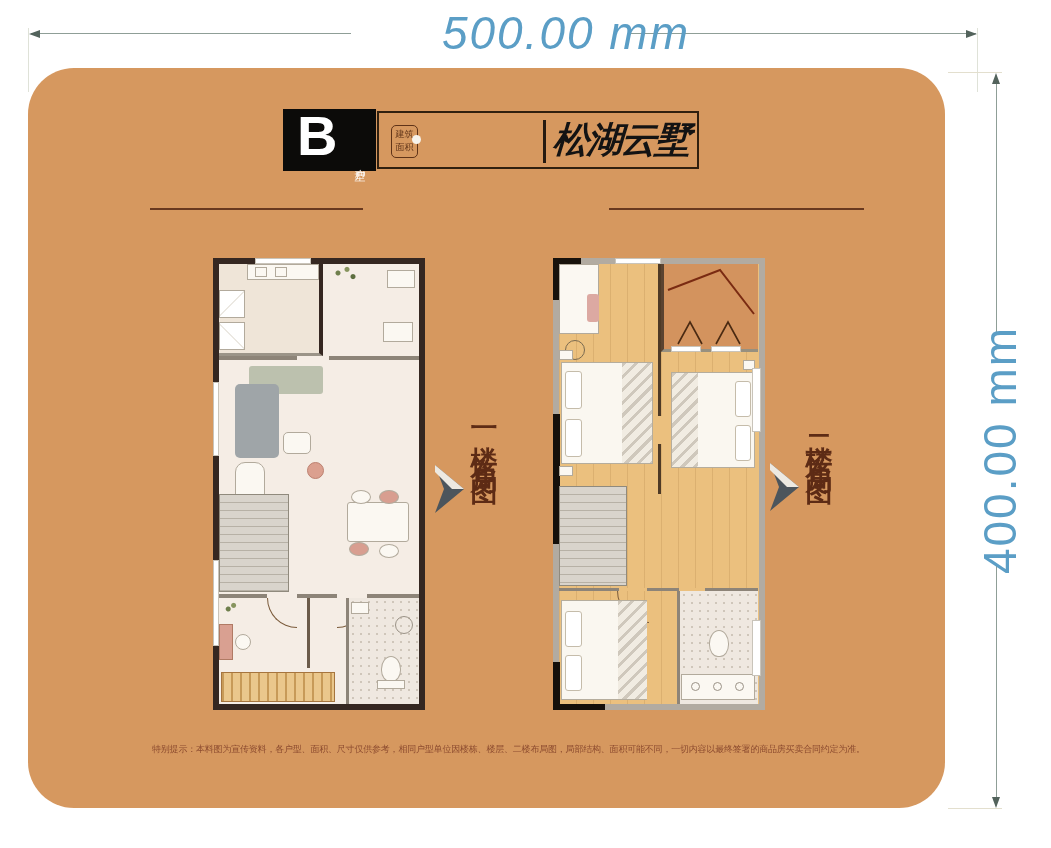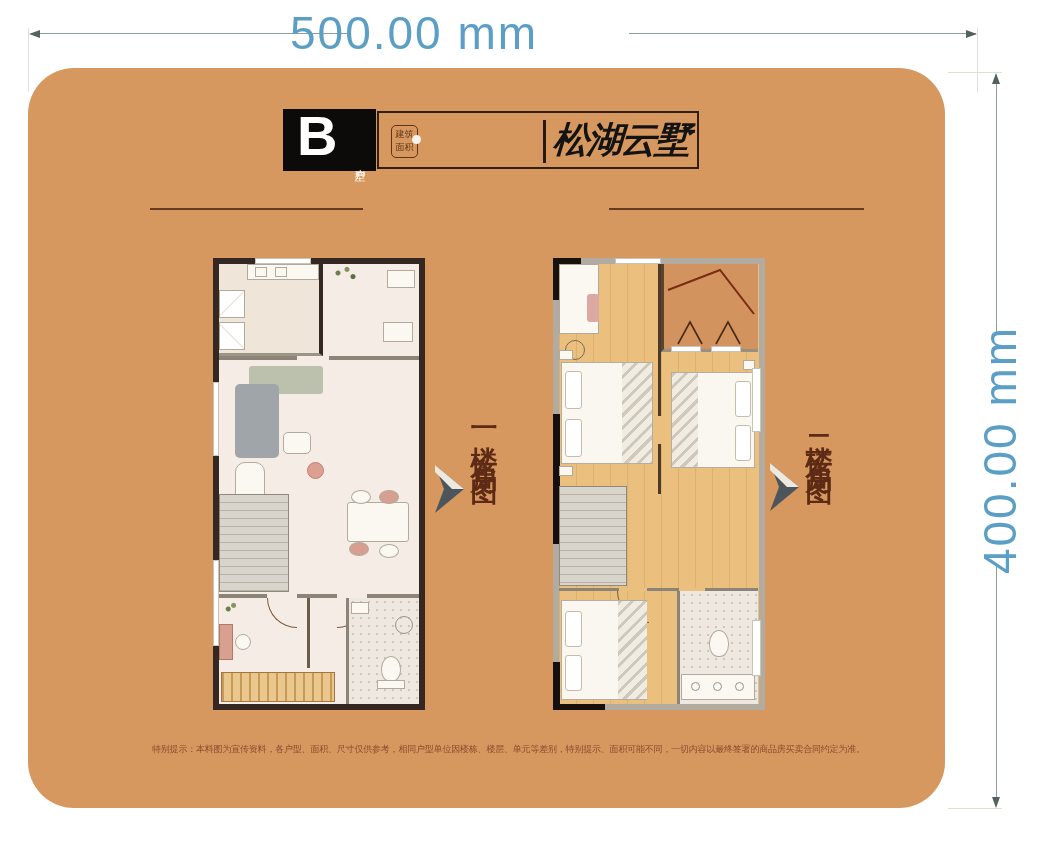--- a/index.html
+++ b/index.html
@@ -72,21 +72,21 @@
 <body>
 
 <div class="page">
 
   <div class="ext-line" style="left:28px;top:28px;width:1px;height:64px;"></div>
   <div class="ext-line" style="left:977px;top:28px;width:1px;height:64px;"></div>
   <div class="dim-line" style="left:31px;top:33px;width:320px;height:1px;"></div>
   <div class="dim-line" style="left:629px;top:33px;width:347px;height:1px;"></div>
   <div class="arr arr-left" style="left:29px;top:30px;"></div>
   <div class="arr arr-right" style="left:966px;top:30px;"></div>
-  <div class="abs dim-label" style="left:290px;top:6px;width:400px;text-align:left;">500.00 mm</div>
+  <div class="abs dim-label" style="left:290px;top:6px;width:400px;text-align:right;font-style:italic;">500.00 mm</div>
 
   <div class="ext-line" style="left:948px;top:72px;width:54px;height:1px;background:#e3dfce;"></div>
   <div class="ext-line" style="left:948px;top:808px;width:54px;height:1px;background:#e3dfce;"></div>
   <div class="dim-line" style="left:996px;top:80px;width:1px;height:255px;"></div>
   <div class="dim-line" style="left:996px;top:565px;width:1px;height:240px;"></div>
   <div class="arr arr-up" style="left:992px;top:73px;"></div>
   <div class="arr arr-down" style="left:992px;top:797px;"></div>
   <div class="abs dim-label" style="left:880px;top:400px;width:240px;height:100px;display:flex;align-items:center;justify-content:center;transform:rotate(-90deg);">400.00 mm</div>
 
   <div class="card"></div>
@@ -233,15 +233,15 @@
     <polygon points="3,2 32,26 20,26 3,9" fill="#EDE9E1"></polygon>
   </svg>
   <div class="floor-label" style="left:466px;top:414px;">一楼布局图</div>
 
   <svg class="abs" style="left:767px;top:461px;" width="34" height="52">
     <polygon points="3,2 32,26 3,50 12,26" fill="#4C555C"></polygon>
     <polygon points="3,2 32,26 20,26 3,9" fill="#EDE9E1"></polygon>
   </svg>
   <div class="floor-label" style="left:801px;top:414px;">二楼布局图</div>
 
-  <div class="disclaimer">特别提示：本料图为宣传资料，各户型、面积、尺寸仅供参考，相同户型单位因楼栋、楼层、单元等差别，特别提示、面积可能不同，一切内容以最终签署的商品房买卖合同约定为准。</div>
+  <div class="disclaimer">特别提示：本料图为宣传资料，各户型、面积、尺寸仅供参考，相同户型单位因楼栋、楼层、二楼布局图，局部结构、面积可能不同，一切内容以最终签署的商品房买卖合同约定为准。</div>
 
 </div>
 
 </body></html>

